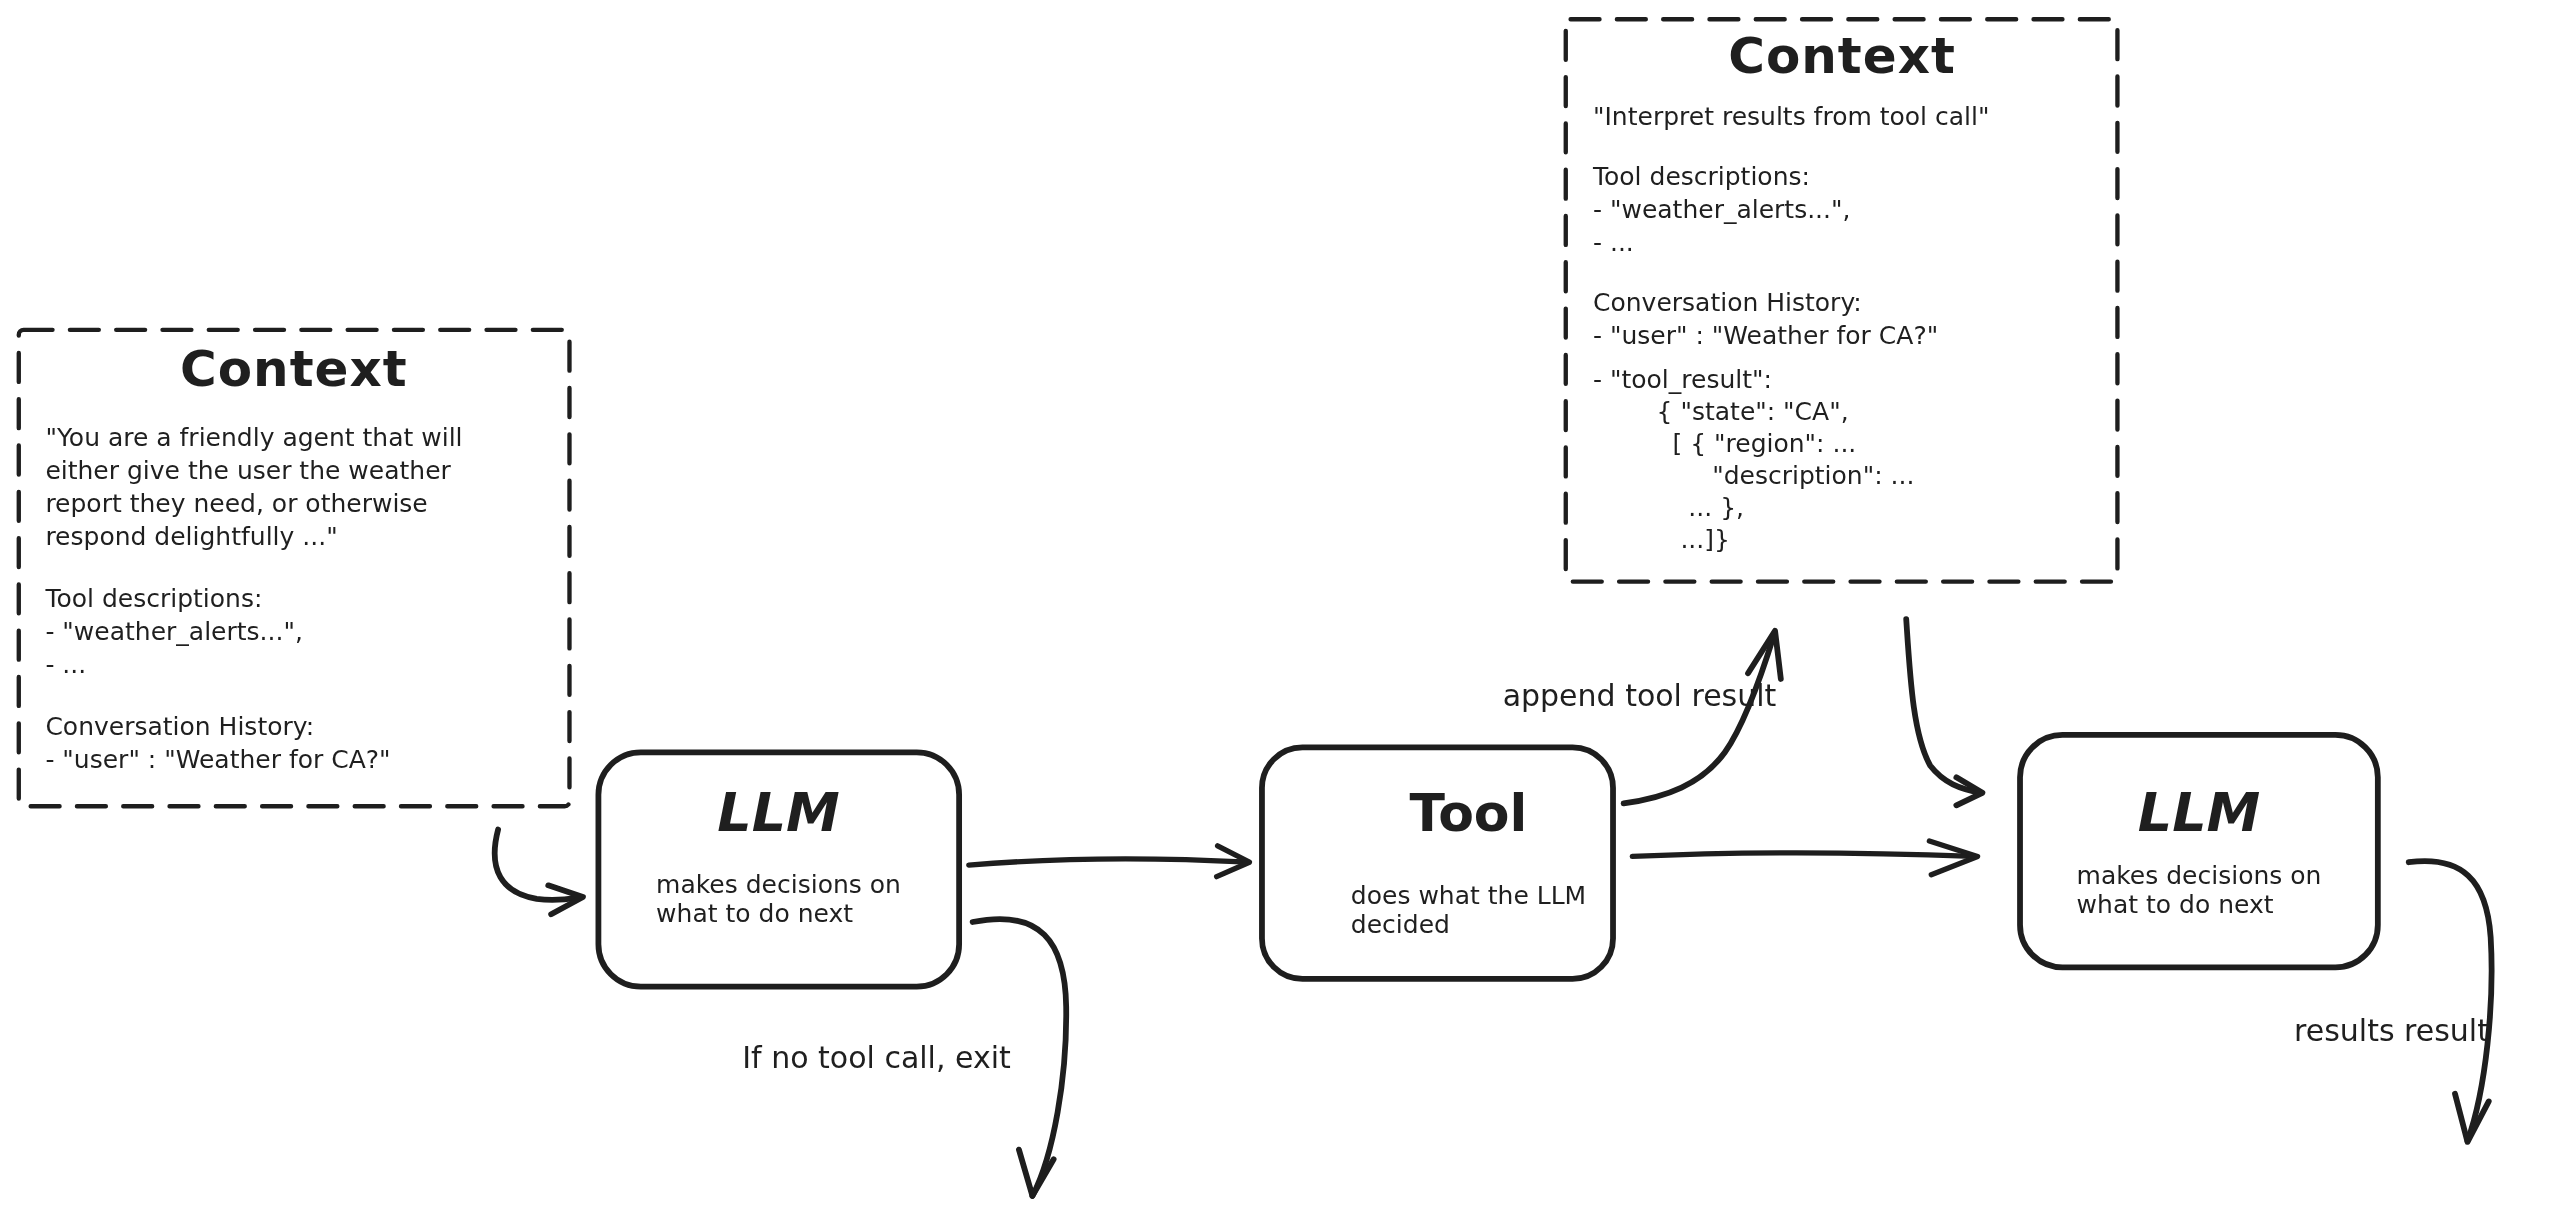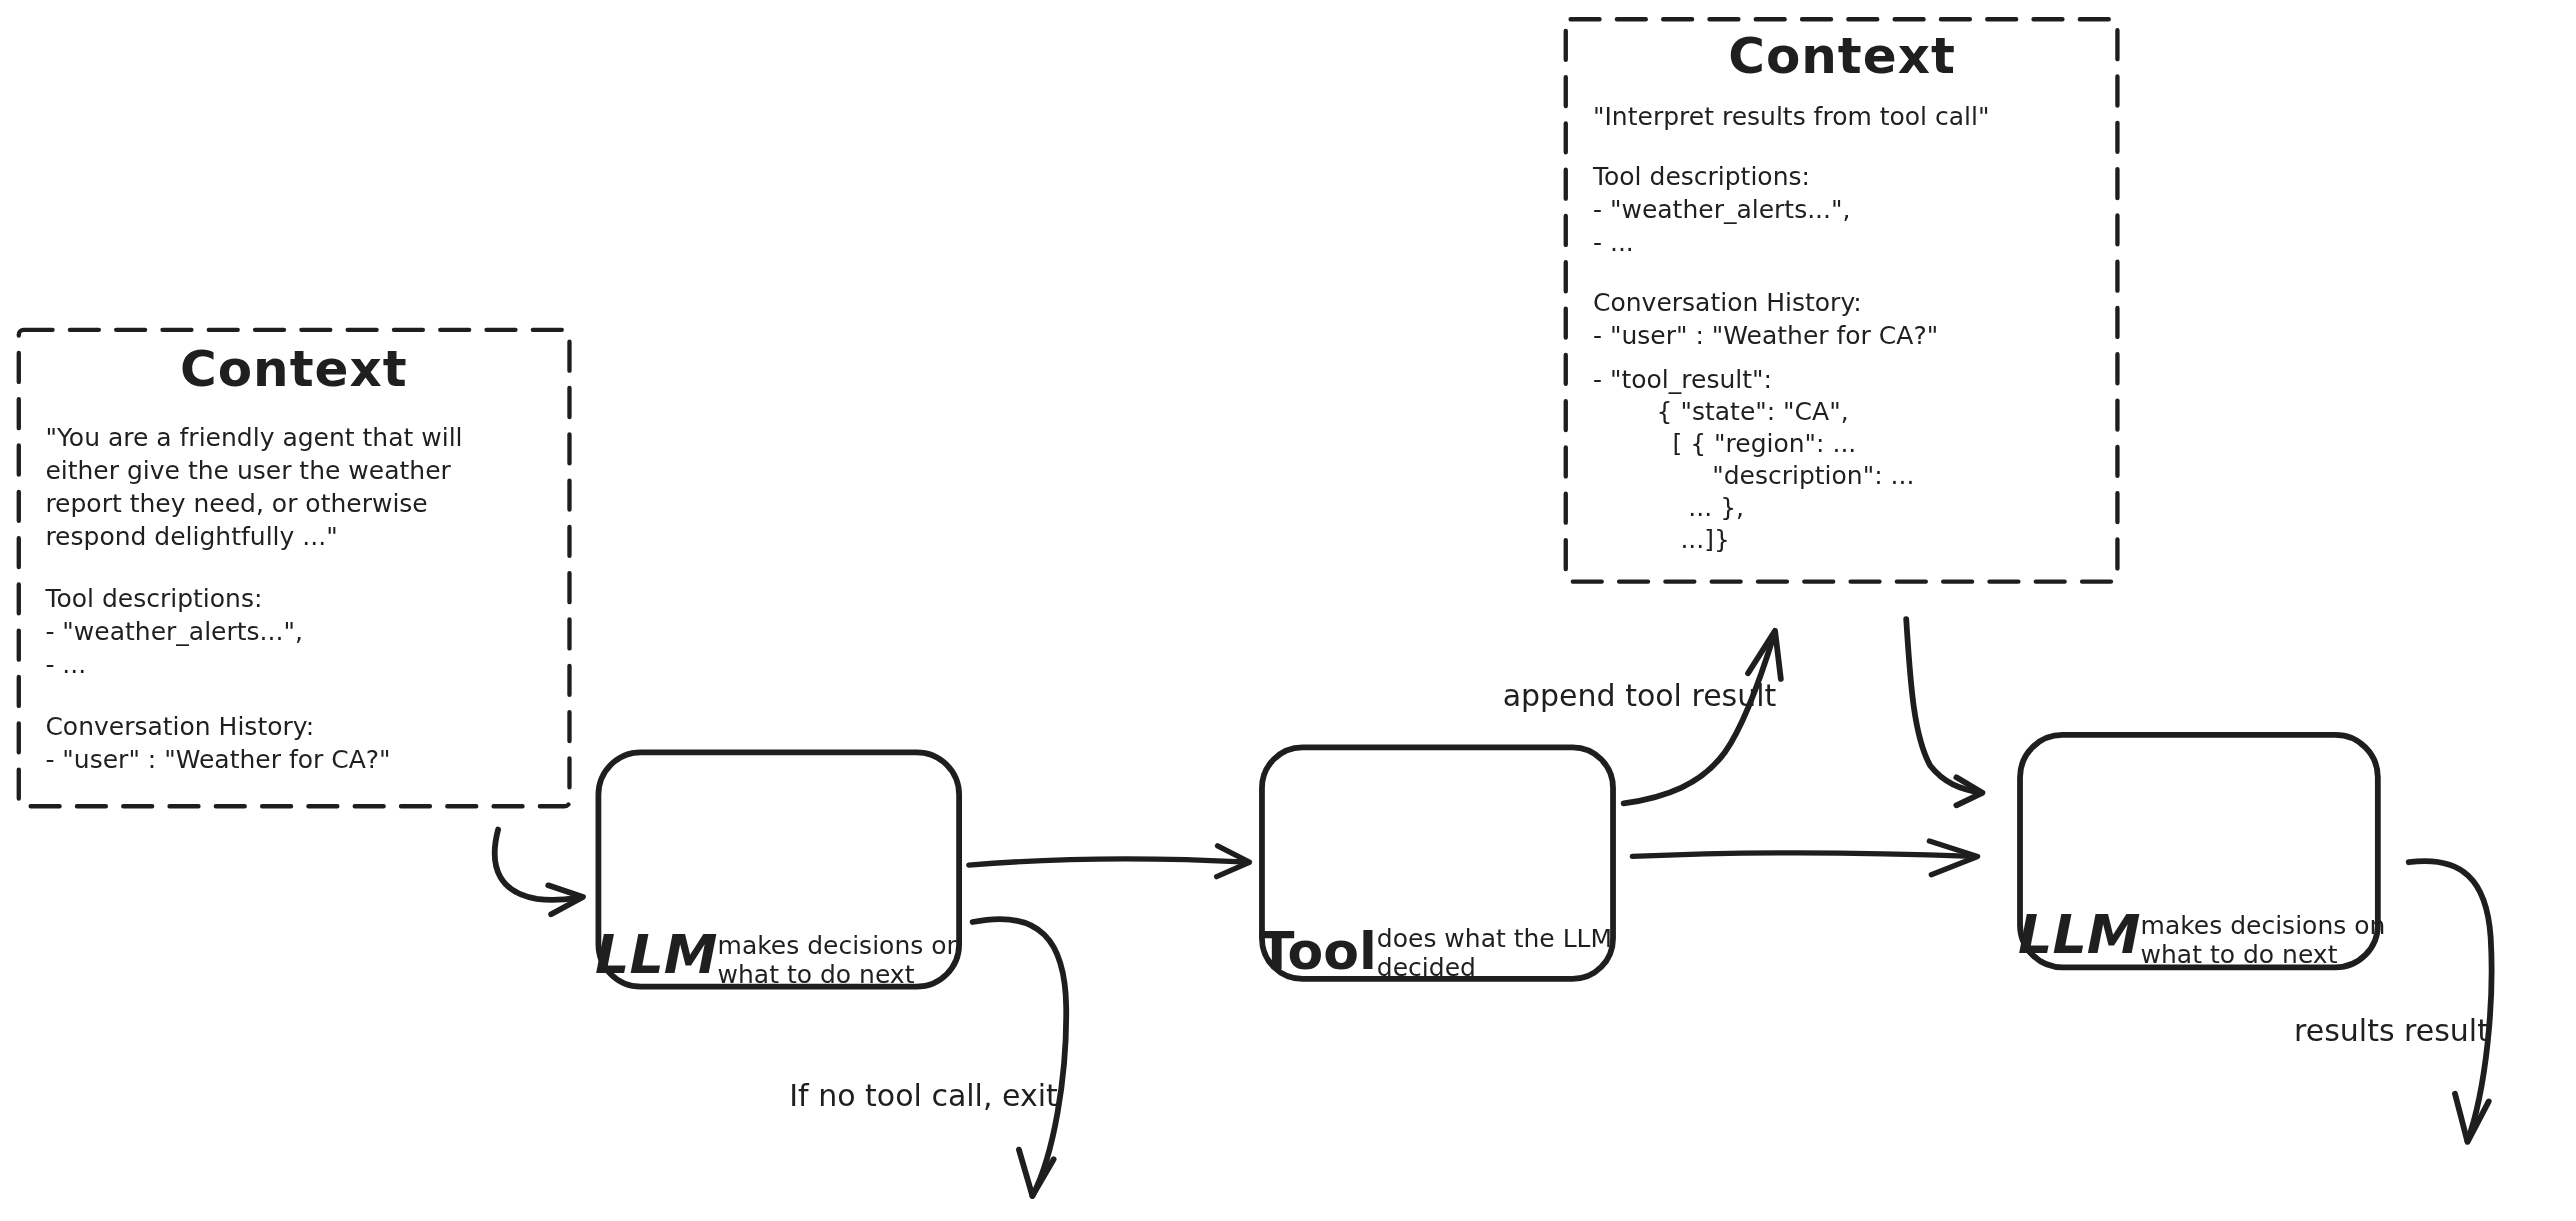--- a/index.html
+++ b/index.html
@@ -25,21 +25,21 @@
     font-weight:bold;
     letter-spacing:1px;
   }
   .para{
     white-space:pre;
     font-size:25px;
     line-height:33px;
   }
   .para.code{line-height:32px;}
   .node{
-    display:flex;flex-direction:row;align-items:flex-end;
+    display:flex;flex-direction:column;align-items:center;
     text-align:center;
   }
   .node-title{
     font-size:54px;line-height:68px;font-weight:bold;
   }
   .node-title.italic{font-style:italic;}
   .node-sub{
     white-space:pre;
     font-size:25px;line-height:29px;text-align:left;
   }
@@ -142,17 +142,17 @@
 decided</div>
   </div>
 
   <div class="box-abs node" style="left:2018px;top:733px;width:362px;height:236px;padding-top:46px;">
     <div class="node-title italic">LLM</div>
     <div class="node-sub" style="margin-top:13.5px;">makes decisions on
 what to do next</div>
   </div>
 
   <div class="edge-label" style="left:1495px;top:681px;">append tool result</div>
-  <div class="edge-label" style="left:779px;top:1043px;margin-top:38px;">If no tool call, exit</div>
+  <div class="edge-label" style="left:732px;top:1043px;">If no tool call, exit</div>
   <div class="edge-label" style="left:2247px;top:1016px;">results result</div>
 
 </div>
 
 
 </body></html>

